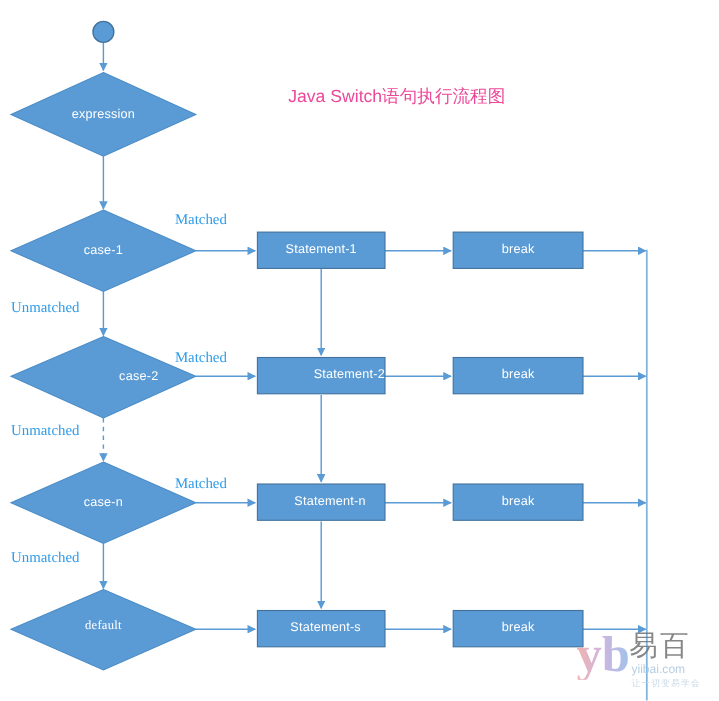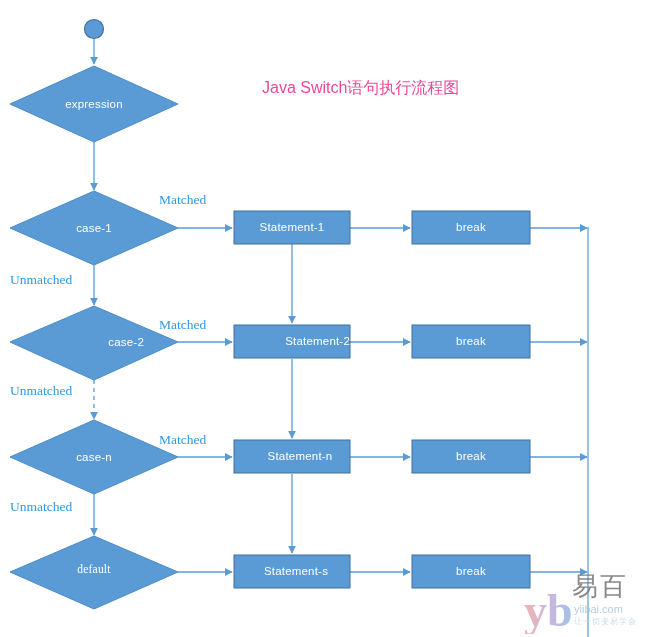--- a/index.html
+++ b/index.html
@@ -59,21 +59,21 @@
     left: 524px;
     top: 572px;
     width: 130px;
     height: 65px;
     pointer-events: none;
     opacity: 0.85;
   }
   .wm-logo {
     position: absolute;
     left: 0px;
-    top: 16px;
+    top: 0;
     font-size: 46px;
     font-weight: bold;
     font-family: "Liberation Serif", "DejaVu Serif", serif;
     background: linear-gradient(90deg, #f0a6a0 0%, #c9a8d8 45%, #8fb8e8 100%);
     -webkit-background-clip: text;
     background-clip: text;
     color: transparent;
     line-height: 1;
   }
   .wm-cn {

